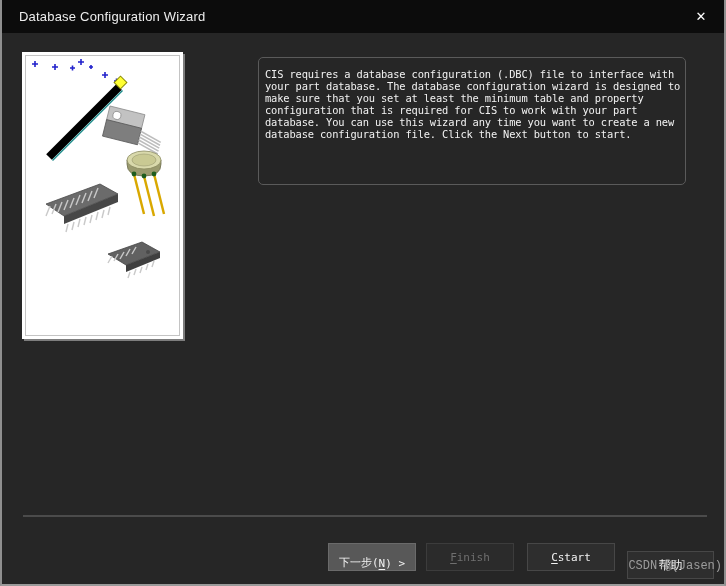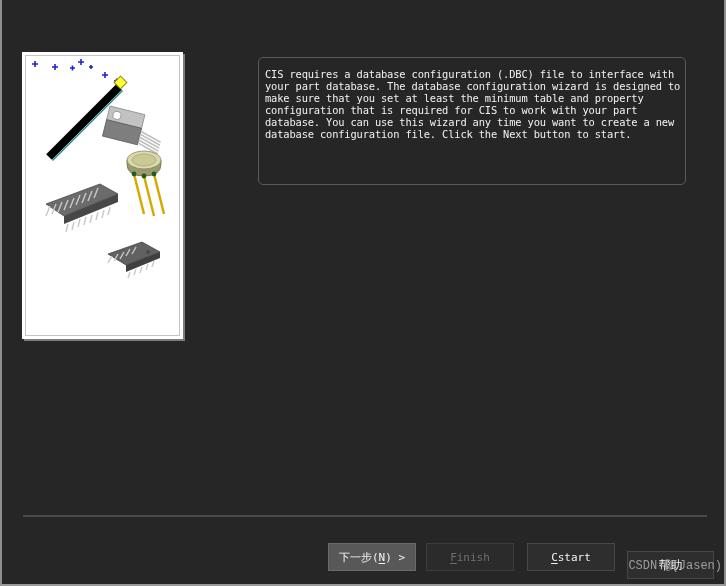--- a/index.html
+++ b/index.html
@@ -77,39 +77,45 @@
     background: #2e2e2e;
     border: 1px solid #474747;
     color: #f2f2f2;
     font-family: "DejaVu Sans Mono", monospace;
     font-size: 11px;
     display: flex; align-items: center; justify-content: center;
     white-space: nowrap;
     cursor: default;
   }
   .btn-back   { left: 237px; width: 89px; }
-  .btn-next   { left: 326px; width: 88px; background: #585858; border-color: #6a6a6a; }
+  .btn-next   { left: 326px; width: 88px; background: #585858; border-color: #6a6a6a; align-items: flex-end; }
   .btn-finish { left: 424px; width: 88px; background: #2b2b2b; border-color: #3c3c3c; color: #6f6f6f; }
   .btn-cancel { left: 525px; width: 88px; }
   .btn-help   { left: 625px; width: 87px; font-family: "Liberation Sans", sans-serif; font-size: 12px; margin-top: 8px; }
   .mnemonic { text-decoration: underline; text-underline-offset: 2px; }
 
   .watermark {
     position: absolute; right: 2px; top: 559px;
     font-size: 12px; color: rgba(168,168,168,0.9);
     font-family: Liberation Mono, monospace;
     pointer-events: none;
     white-space: nowrap;
   }
 </style>
 </head>
 <body>
 
 <div class="window">
 
+  <div class="titlebar">
+    <span class="titlebar-title">Database Configuration Wizard</span>
+    <span class="close-btn">
+        <span>✕</span>
+      </span>
+  </div>
 
   <div class="image-frame">
     <div class="image-content">
       <svg width="153" height="279" viewBox="0 0 153 279">
         <rect x="0" y="0" width="153" height="279" fill="#ffffff"></rect>
 
         <g stroke="#2222cc" stroke-width="1.6">
           <path d="M6 8h6M9 5v6"></path>
           <path d="M26 11h6M29 8v6"></path>
           <path d="M44 12h5M46.5 9.5v5"></path>

